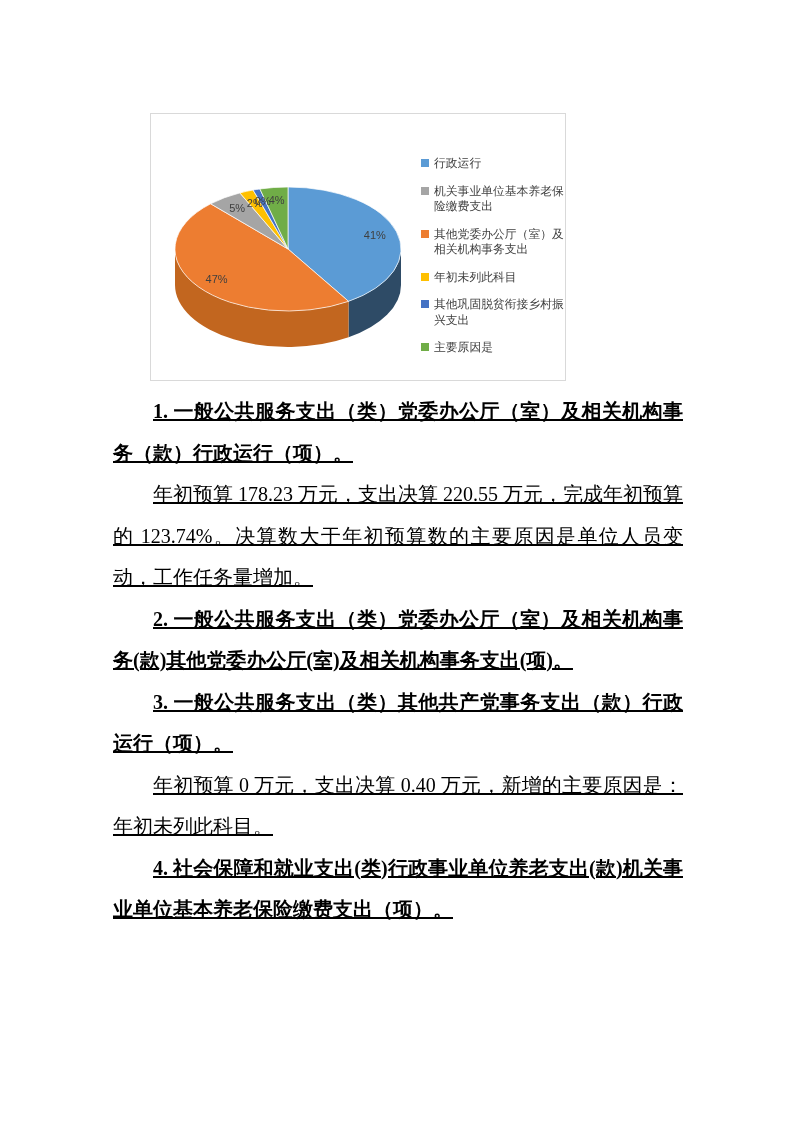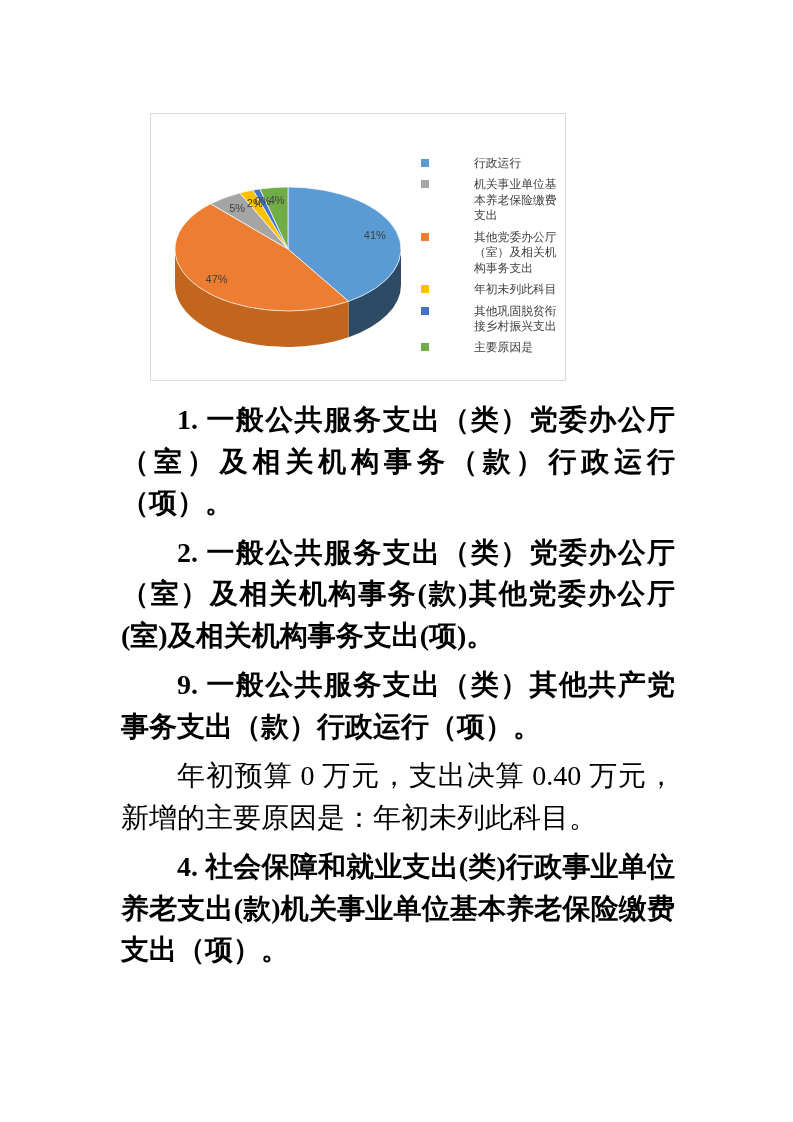--- a/index.html
+++ b/index.html
@@ -17,27 +17,28 @@
     font-size:15px;color:#3b3b3b;letter-spacing:0.5px;
   }
   .pie-svg{position:absolute;left:0;top:0;}
   .pct{font-size:11px;fill:#3f3f3f;font-family:"Liberation Sans","DejaVu Sans",sans-serif;}
   .legend{
     position:absolute;left:270px;top:42px;width:146px;height:200px;
     display:flex;flex-direction:column;justify-content:space-between;
   }
   .legend-item{display:flex;align-items:flex-start;gap:5px;}
   .swatch{flex:0 0 auto;width:8px;height:8px;margin-top:3px;}
-  .legend-text{font-size:11.8px;line-height:1.32;color:#404040;margin-left:40px;}
+  .legend-text{font-size:11.8px;line-height:1.32;color:#404040;}
   
   .doc{position:absolute;left:113px;top:391px;width:570px;}
   .para{
-    margin:8px;font-size:28px;line-height:41.5px;color:#000;
+    margin:0;font-size:20px;line-height:41.5px;color:#000;
     text-align:justify;text-align-last:left;text-indent:2em;
     font-family:"Liberation Serif","DejaVu Serif",serif;
+    text-decoration:underline;
   }
   .para.heading{font-weight:bold;}
 </style>
 </head>
 <body>
 
 <div class="page">
 
   <div class="chart-panel">
     <svg class="pie-svg" width="416" height="266" viewBox="0 0 416 266">
@@ -85,19 +86,20 @@
         </div>
         <div class="legend-item">
           <span class="swatch" style="background: rgb(112, 173, 71);"></span>
           <span class="legend-text">主要原因是</span>
         </div>
       </div>
   </div>
 
   <div class="doc">
       <p class="para heading">1. 一般公共服务支出（类）党委办公厅（室）及相关机构事务（款）行政运行（项）。</p>
+      <p class="para body">年初预算 178.23 万元，支出决算 220.55 万元，完成年初预算的 123.74%。决算数大于年初预算数的主要原因是单位人员变动，工作任务量增加。</p>
       <p class="para heading">2. 一般公共服务支出（类）党委办公厅（室）及相关机构事务(款)其他党委办公厅(室)及相关机构事务支出(项)。</p>
-      <p class="para heading">9. 一般公共服务支出（类）其他共产党事务支出（款）行政运行（项）。</p>
+      <p class="para heading">3. 一般公共服务支出（类）其他共产党事务支出（款）行政运行（项）。</p>
       <p class="para body">年初预算 0 万元，支出决算 0.40 万元，新增的主要原因是：年初未列此科目。</p>
       <p class="para heading">4. 社会保障和就业支出(类)行政事业单位养老支出(款)机关事业单位基本养老保险缴费支出（项）。</p>
     </div>
 
 </div>
 
 </body></html>

